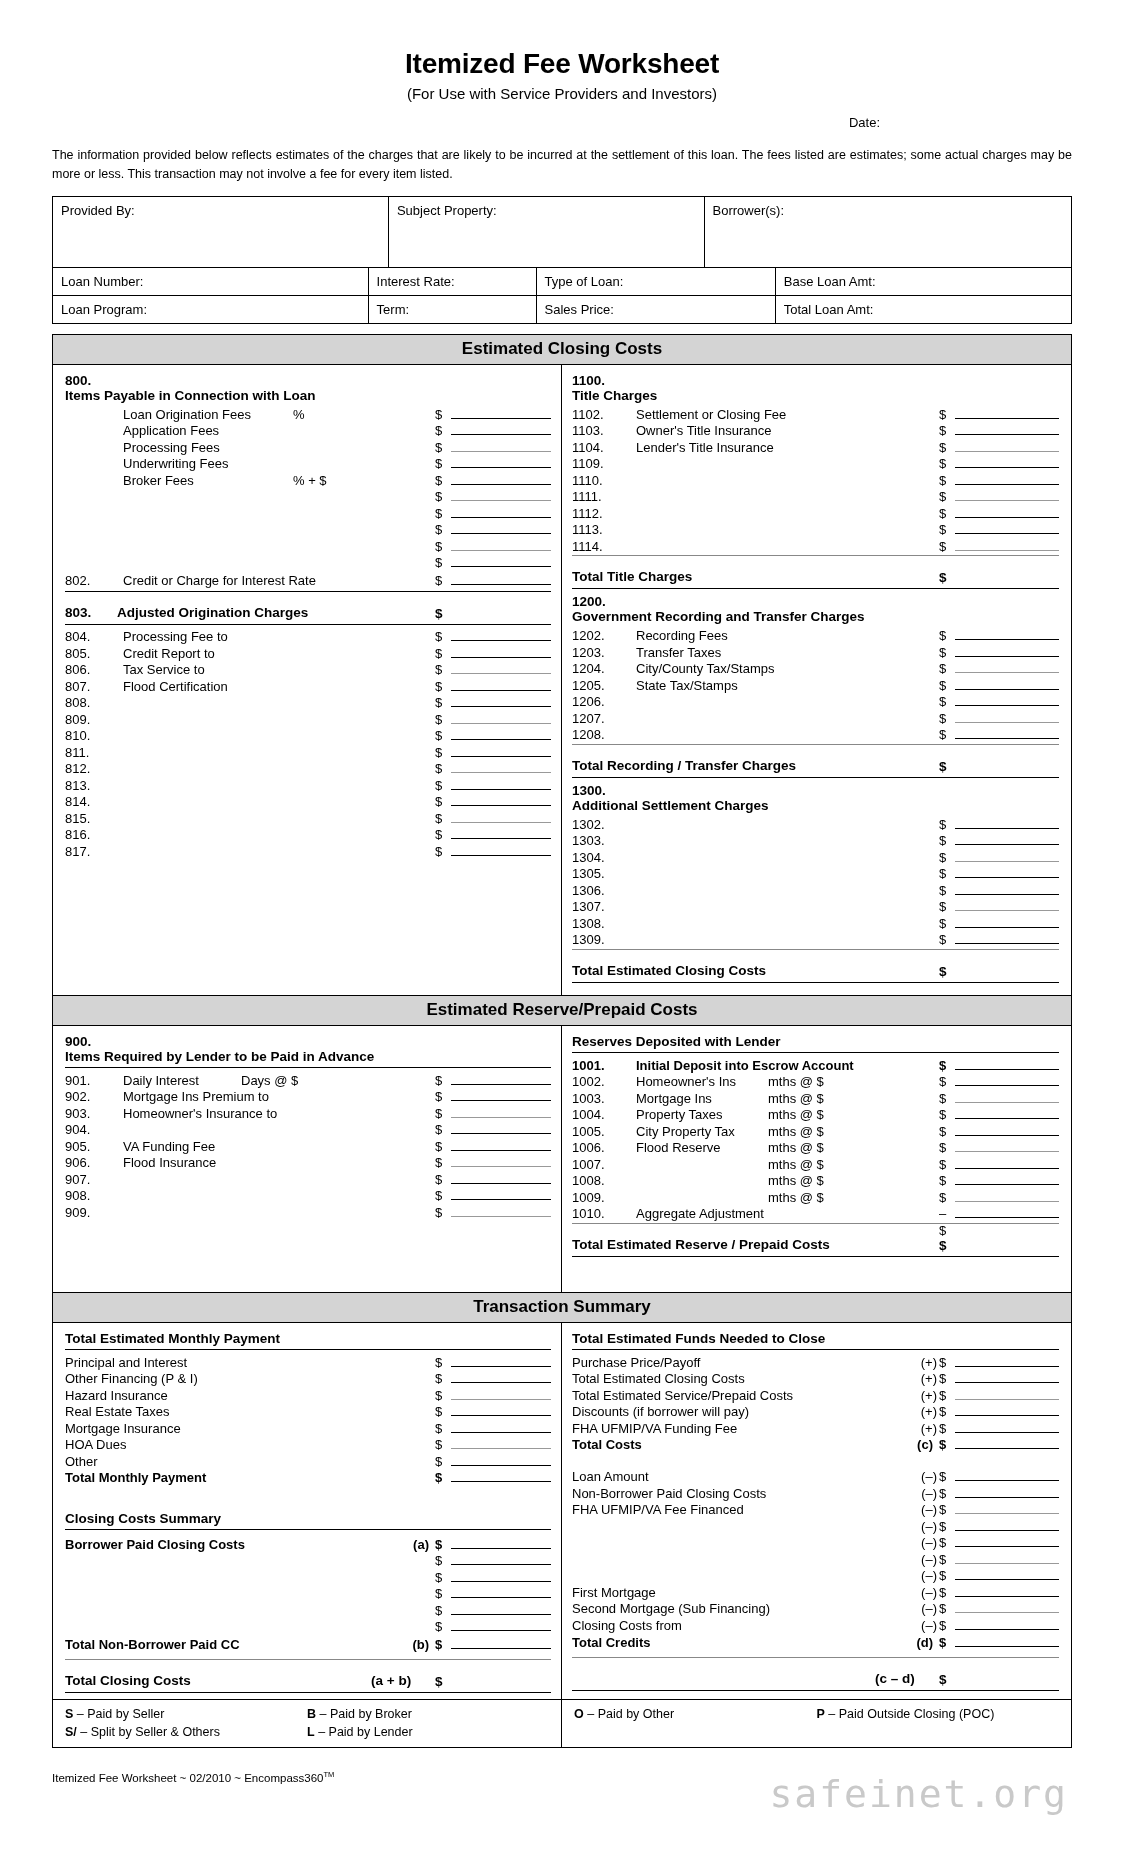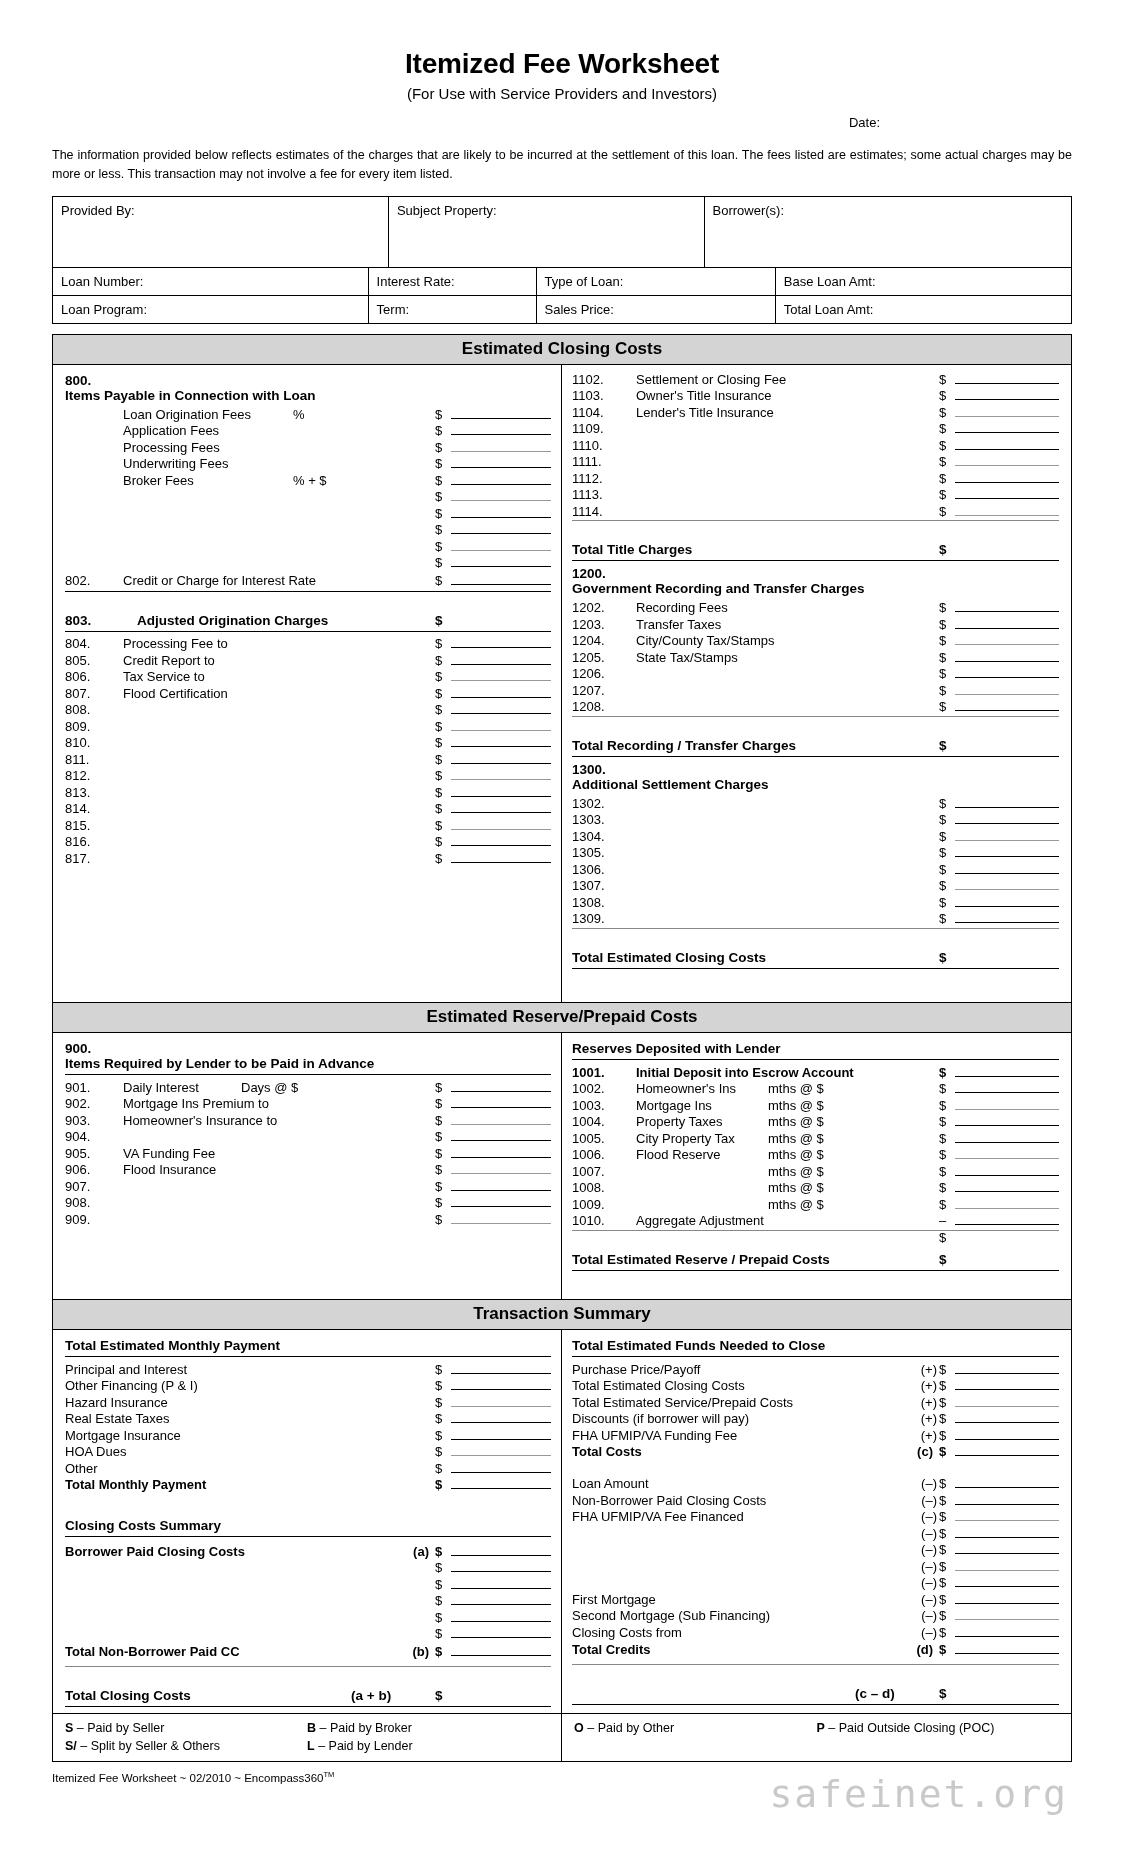--- a/index.html
+++ b/index.html
@@ -69,23 +69,23 @@
     width:104px; border-bottom:1.2px solid #000;
     height:13px; margin-left:4px;
   }
   .amt.L .line { width:100px; }
   .amt .line.light { border-bottom-color:#999; }
   .amt .line.none { border-bottom:none; }
   .amt .line.thick { border-bottom:1.6px solid #000; }
 
   
   .totalrow {
-    display:flex; align-items:flex-end; font-weight:bold; font-size:13.5px;
+    display:flex; align-items:flex-start; font-weight:bold; font-size:13.5px;
     border-top:1.2px solid #888; border-bottom:1.8px solid #000;
-    padding:20px 0 3px; margin-top:1px;gap:20px;
+    padding:13px 0 3px; margin-top:1px;
   }
   .totalrow .tl { flex:1 1 auto; }
 
   .spacerflex { flex:1 1 auto; }
 
   
   .legend { border-top:1.5px solid #000; display:flex; font-size:12.5px; }
   .legend .lg-half { width:50%; padding:5px 12px 6px; }
   .legend .lg-half.first { border-right:1.5px solid #000; }
   .legend .lg-row { display:flex; height:18px; line-height:18px; }
@@ -387,20 +387,24 @@
               <span class="amt L">
                 <span class="dol">$</span>
                 <span class="line "></span>
               </span>
             </div>
           </div>
         <div style="height:130px"></div>
       </div>
 
       <div class="colR">
+        <div class="sechead nounder">
+          <span class="num">1100.</span>
+          <span>Title Charges</span>
+        </div>
         <div id="s1100">
             <div class="item">
               <span class="num" style="width:64px;flex:0 0 64px">1102.</span>
               <span class="lbl">Settlement or Closing Fee</span>
               <span class="spacerflex"></span>
               <span class="amt ">
                 <span class="dol">$</span>
                 <span class="line "></span>
               </span>
             </div>

